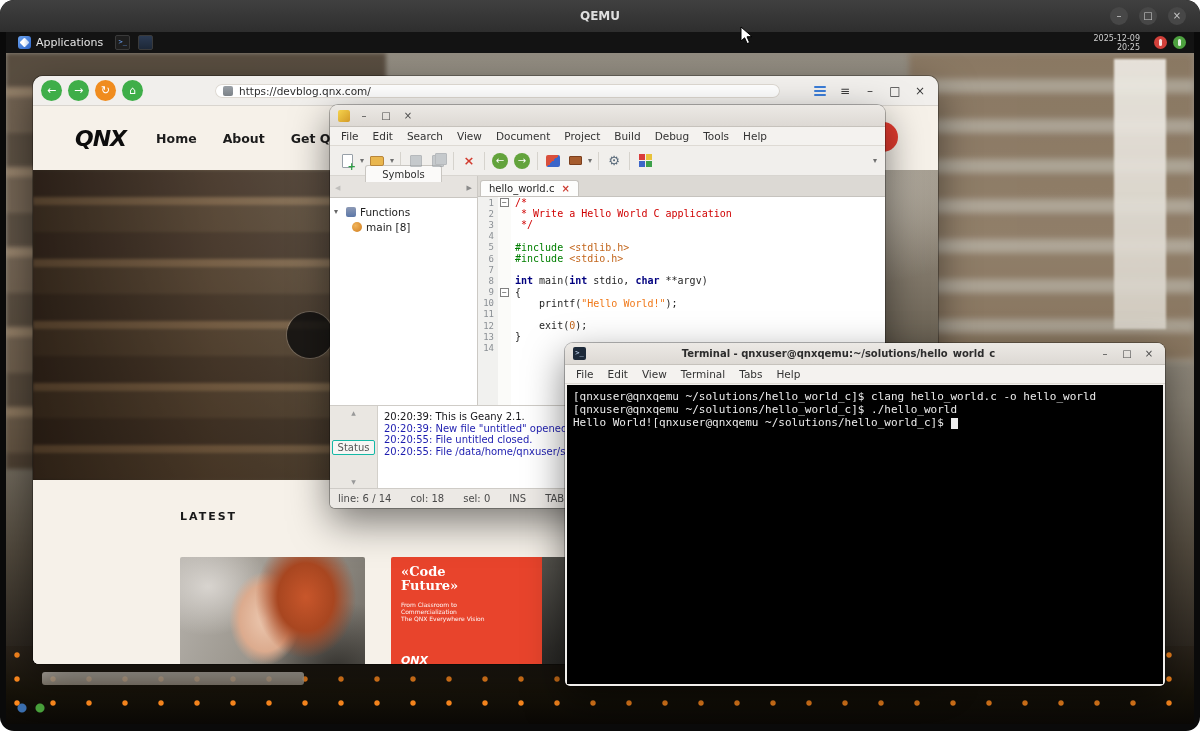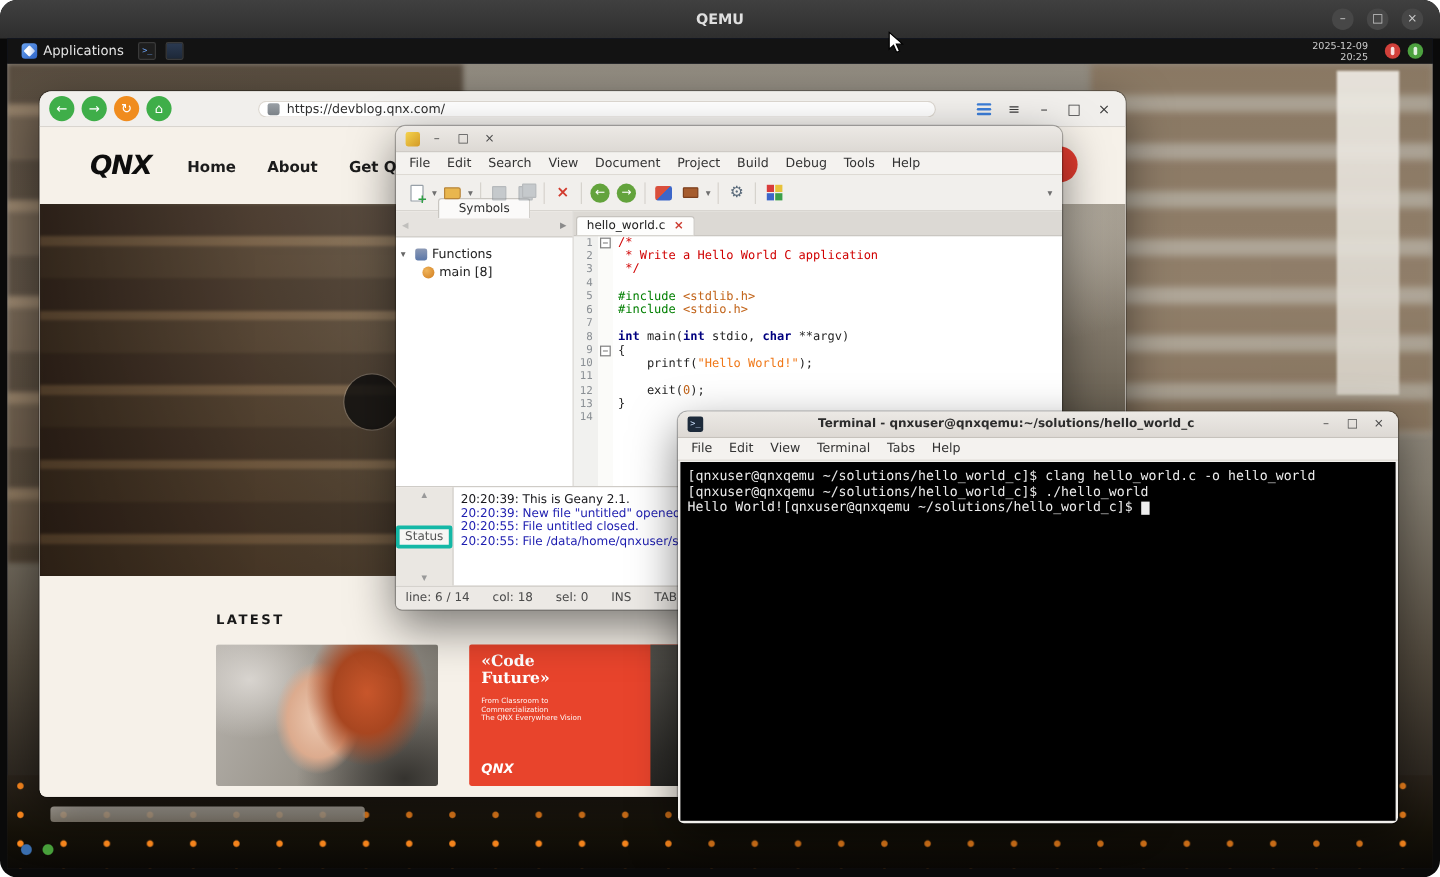--- a/index.html
+++ b/index.html
@@ -9,21 +9,21 @@
   
   #qemu-titlebar{position:absolute;top:0;left:0;right:0;height:32px;
     background:linear-gradient(#404040,#2e2e2e);border-radius:14px 14px 0 0;
     display:flex;align-items:center;justify-content:center;}
   #qemu-title{color:#dfdfdf;font-size:12px;font-weight:600;}
   #qemu-controls{position:absolute;right:14px;top:7px;display:flex;}
   .qbtn{width:18px;height:18px;border-radius:50%;background:#474747;color:#c9c9c9;
     font-size:10px;line-height:18px;text-align:center;margin-left:11px;}
 
   
-  #guest{position:absolute;left:6px;right:6px;top:32px;bottom:7px;background:#0f172a;overflow:hidden;}
+  #guest{position:absolute;left:6px;right:6px;top:32px;bottom:7px;background:#f97316;overflow:hidden;}
 
   
   #panel{position:absolute;top:0;left:0;right:0;height:21px;background:#131313;
     display:flex;align-items:center;padding:0 8px;z-index:50;}
   .apps{display:flex;align-items:center;gap:5px;color:#e4e4e4;font-size:11px;padding:0 4px;}
   .apps-icon{width:13px;height:13px;border-radius:3px;background:linear-gradient(135deg,#6ba3ef,#2d64c8);
     position:relative;}
   .apps-icon::after{content:"";position:absolute;left:3px;top:3px;right:3px;bottom:3px;
     background:linear-gradient(45deg,#fff 40%,rgba(255,255,255,.6));border-radius:1px;transform:rotate(45deg);}
   .tray-ico{width:15px;height:15px;margin-left:8px;border-radius:2px;background:#1e1e1e;border:1px solid #3a3a3a;
@@ -92,21 +92,21 @@
       linear-gradient(180deg,#938b7e 0%,#7f7668 35%,#60584a 65%,#3d362c 100%);}
   .hero-shelves{position:absolute;left:0;top:0;width:46%;height:100%;opacity:.8;filter:blur(1.5px);
     background:repeating-linear-gradient(180deg,rgba(40,26,16,.6) 0 27px,rgba(152,112,70,.4) 27px 35px,rgba(62,43,26,.5) 35px 62px);}
   .hero-light{position:absolute;right:0;top:0;width:55%;height:60%;
     background:radial-gradient(260px 140px at 80% 10%,rgba(232,227,216,.5),rgba(0,0,0,0) 70%);}
   .hero-circle{position:absolute;left:254px;top:142px;width:46px;height:46px;border-radius:50%;
     background:rgba(14,14,14,.82);box-shadow:0 0 0 1px rgba(255,255,255,.18);}
   .latest-section{padding:30px 0 0 147px;background:#f6f1e9;height:214px;}
   .latest-heading{font-size:11px;font-weight:700;letter-spacing:2px;color:#191919;}
   .cards{display:flex;gap:26px;margin-top:14px;}
-  .card{width:185px;height:118px;border-radius:2px;overflow:hidden;position:relative;flex:none;}
+  .card{width:185px;height:118px;border-radius:2px;overflow:hidden;position:relative;flex:none;margin-top:20px;}
   .photo-card{
     background:
       radial-gradient(70px 85px at 68% 34%,#c8562b 0%,#a84620 40%,rgba(168,70,32,0) 72%),
       radial-gradient(46px 60px at 46% 52%,#ecc8b0 0%,#dcab8e 55%,rgba(220,171,142,0) 78%),
       radial-gradient(90px 70px at 15% 25%,#d8d4cf 0%,rgba(216,212,207,0) 70%),
       radial-gradient(120px 90px at 85% 95%,#35332f 0%,rgba(53,51,47,0) 75%),
       linear-gradient(115deg,#b6b2ac 0%,#979289 55%,#6f6b64 100%);}
   .red-card{width:260px;background:#e8442c;color:#fff;}
   .rc-title{position:absolute;left:10px;top:8px;font-family:"DejaVu Serif",serif;font-size:13px;
     font-weight:700;line-height:14px;}
@@ -175,21 +175,21 @@
   .c-include{color:#c2651b;margin-top:24px;}
   .c-kw{color:#00007f;font-weight:700;}
   .c-plain{color:#1f1f1f;}
   .c-string{color:#f07818;}
   .c-number{color:#c2651b;}
 
   .g-msgwin{height:83px;border-top:1px solid #cfccc7;display:flex;background:#fff;}
   .msg-tabs{width:48px;background:#eae7e2;border-right:1px solid #d3d0ca;display:flex;flex-direction:column;
     align-items:center;justify-content:space-between;padding:3px 0;}
   .msg-arrow{color:#999;font-size:6px;}
-  .msg-tab{font-size:10px;color:#555;background:#f7f6f4;border:3px solid #14b8a6;border-radius:2px;padding:1px 5px;}
+  .msg-tab{font-size:10px;color:#555;background:#f7f6f4;border:1px solid #14b8a6;border-radius:2px;padding:1px 5px;}
   .msg-list{flex:1;padding:5px 0 0 6px;overflow:hidden;}
   .msg-line{height:11.5px;line-height:11.5px;font-size:10px;white-space:pre;overflow:hidden;}
   .m-dark{color:#16161a;}
   .m-blue{color:#1d1db0;}
   .g-statusbar{height:20px;background:#ece9e5;border-top:1px solid #cfccc7;font-size:10px;color:#4a4a4a;
     display:flex;align-items:center;padding-left:8px;white-space:pre;overflow:hidden;}
 
   
   #terminal{left:559px;top:311px;width:600px;height:343px;z-index:30;}
   .t-appicon{width:13px;height:13px;border-radius:2px;background:#1d2a3a;color:#cfe3ff;font-size:7px;

